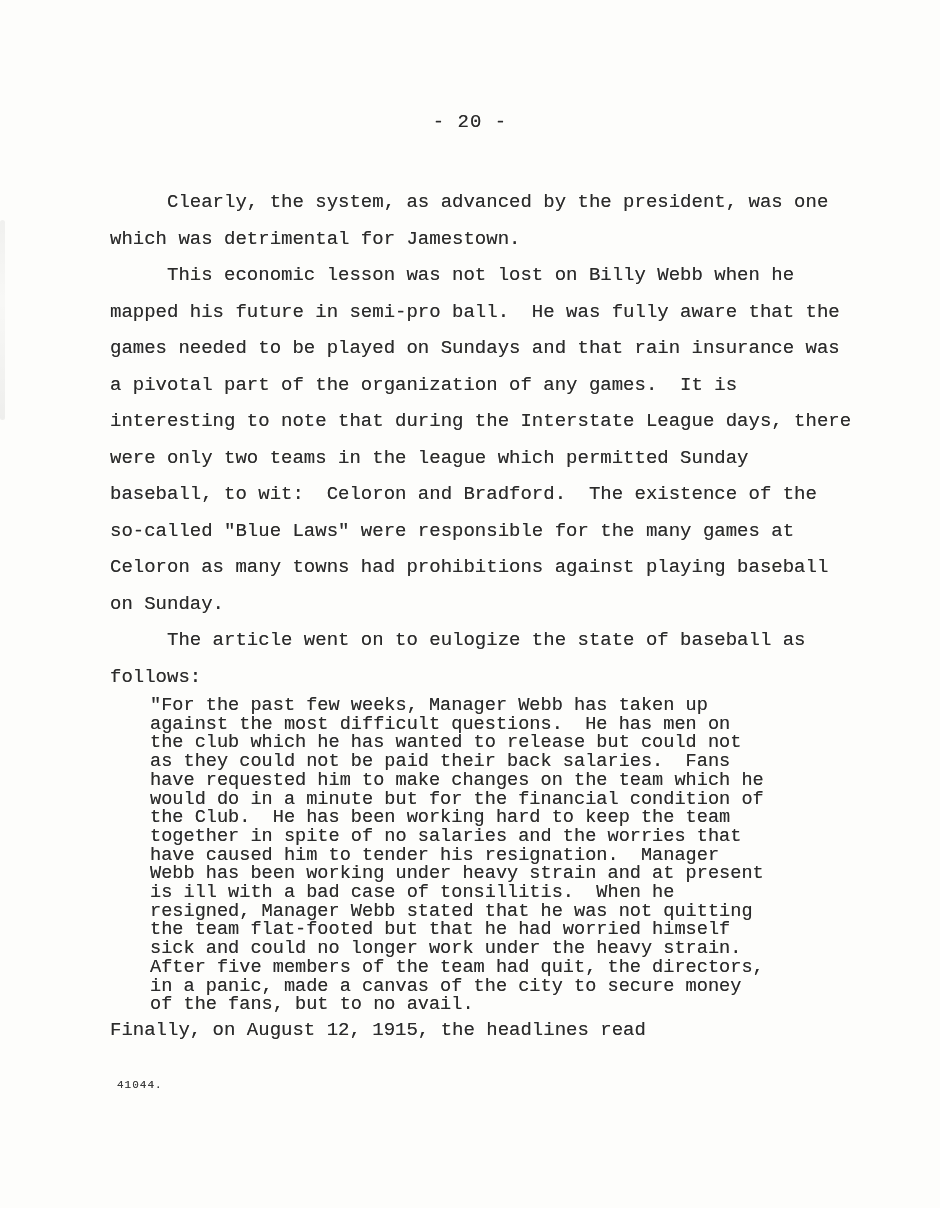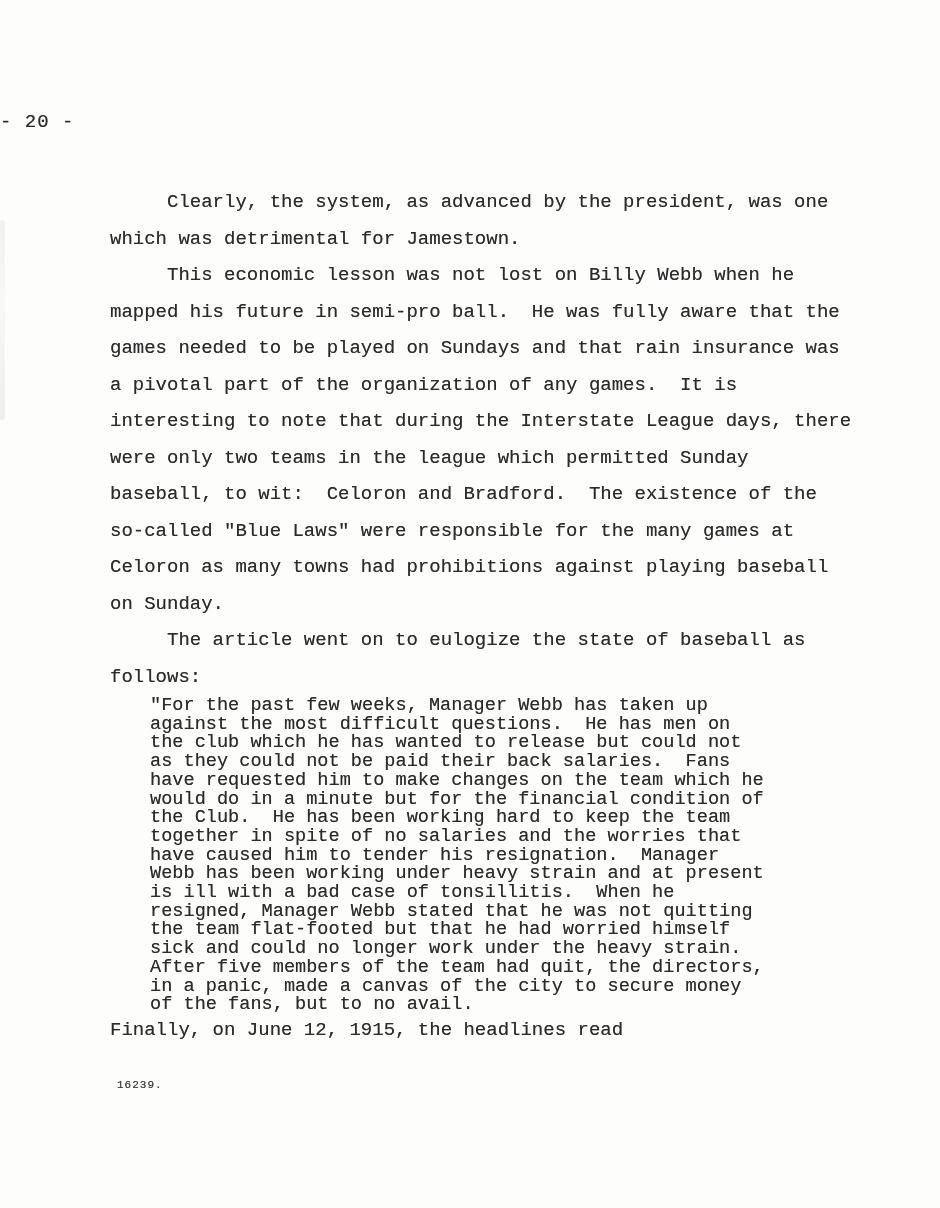--- a/index.html
+++ b/index.html
@@ -30,20 +30,21 @@
   }
   .typewriter {
     white-space: pre;
     text-shadow: 0 0 0.5px rgba(20,20,20,0.55);
   }
   .page-number {
     position: absolute;
     top: 111px;
     left: 0;
     width: 940px;
+    text-align: center;
     font-size: 19px;
     line-height: 22px;
     letter-spacing: 1px;
   }
   .body-block {
     position: absolute;
     left: 110px;
     top: 184px;
     font-size: 19px;
     line-height: 36.5px;
@@ -76,17 +77,17 @@
 <body>
 
 <div class="page">
 
   <div class="page-number typewriter">- 20 -</div>
 
   <div class="body-block typewriter"><div>     Clearly, the system, as advanced by the president, was one</div><div>which was detrimental for Jamestown.</div><div>     This economic lesson was not lost on Billy Webb when he</div><div>mapped his future in semi-pro ball.  He was fully aware that the</div><div>games needed to be played on Sundays and that rain insurance was</div><div>a pivotal part of the organization of any games.  It is</div><div>interesting to note that during the Interstate League days, there</div><div>were only two teams in the league which permitted Sunday</div><div>baseball, to wit:  Celoron and Bradford.  The existence of the</div><div>so-called "Blue Laws" were responsible for the many games at</div><div>Celoron as many towns had prohibitions against playing baseball</div><div>on Sunday.</div><div>     The article went on to eulogize the state of baseball as</div><div>follows:</div></div>
 
   <div class="quote-block typewriter"><div>"For the past few weeks, Manager Webb has taken up</div><div>against the most difficult questions.  He has men on</div><div>the club which he has wanted to release but could not</div><div>as they could not be paid their back salaries.  Fans</div><div>have requested him to make changes on the team which he</div><div>would do in a minute but for the financial condition of</div><div>the Club.  He has been working hard to keep the team</div><div>together in spite of no salaries and the worries that</div><div>have caused him to tender his resignation.  Manager</div><div>Webb has been working under heavy strain and at present</div><div>is ill with a bad case of tonsillitis.  When he</div><div>resigned, Manager Webb stated that he was not quitting</div><div>the team flat-footed but that he had worried himself</div><div>sick and could no longer work under the heavy strain.</div><div>After five members of the team had quit, the directors,</div><div>in a panic, made a canvas of the city to secure money</div><div>of the fans, but to no avail.</div></div>
 
-  <div class="closing-line typewriter">Finally, on June 12, 1915, the headlines read</div>
+  <div class="closing-line typewriter">Finally, on August 12, 1915, the headlines read</div>
 
-  <div class="footer-note typewriter">16239.</div>
+  <div class="footer-note typewriter">41044.</div>
 
 </div>
 
 </body></html>

